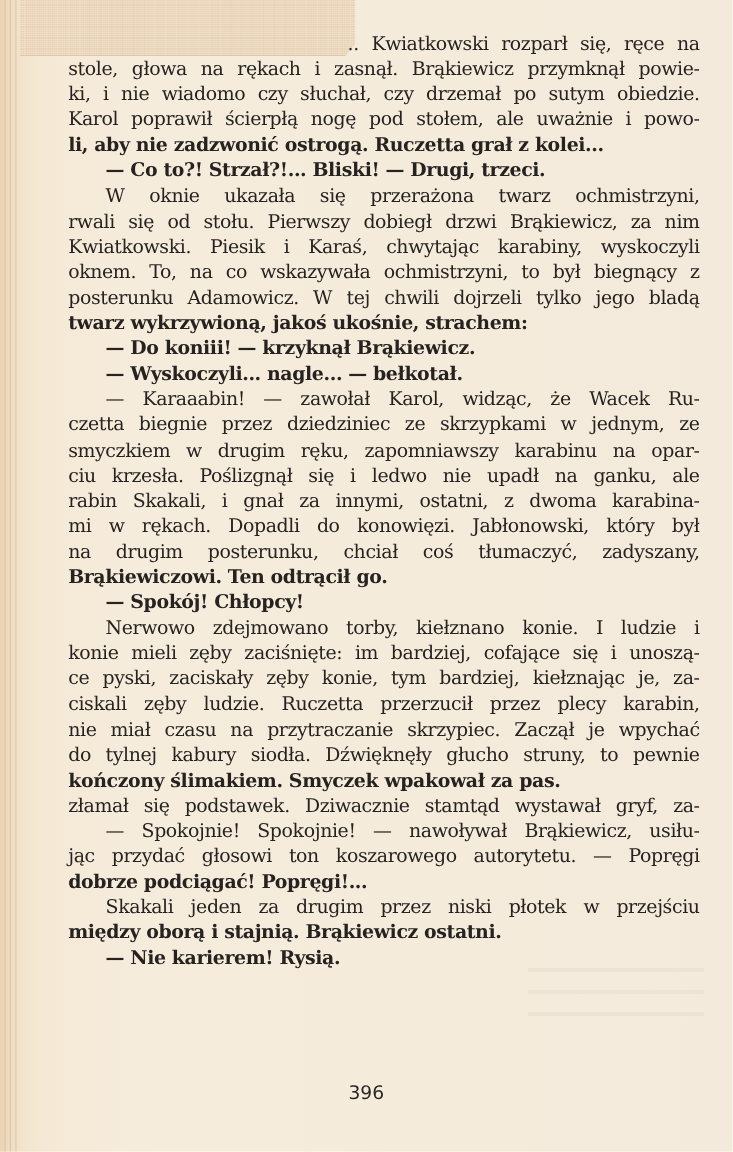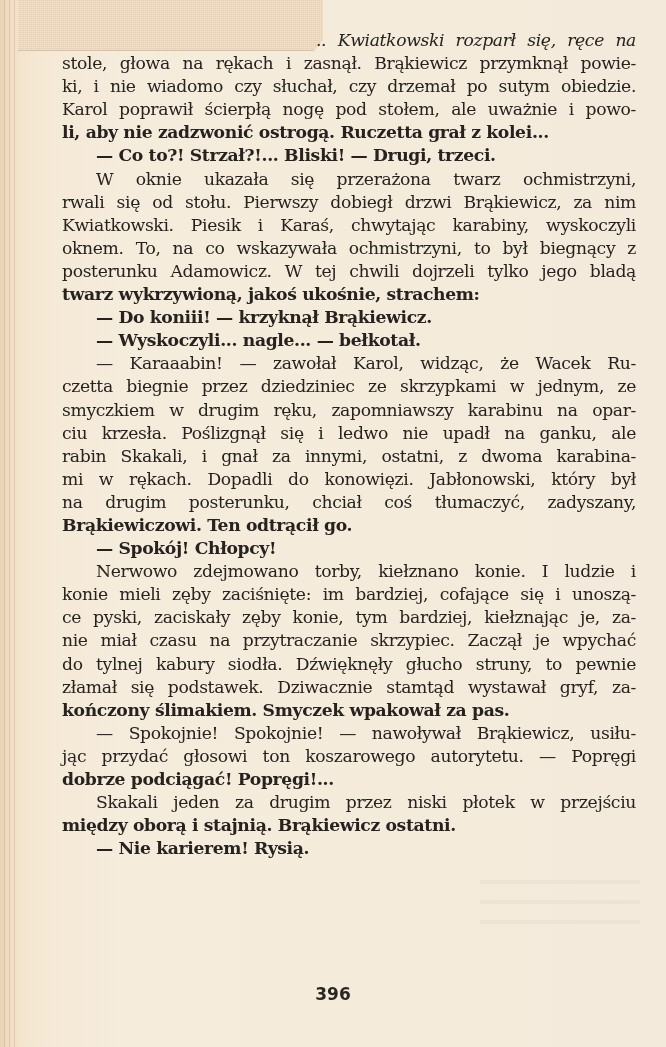--- a/index.html
+++ b/index.html
@@ -53,30 +53,29 @@
     }
     .line.last {
       text-align-last: left;
       font-weight: bold;
     }
     .line.indent {
       padding-left: 34px;
     }
     .line.first {
       padding-left: 254px;
-      font-style: italic;
     }
     .page-number {
       position: absolute;
       top: 984px;
       left: 0;
       width: 666px;
       text-align: center;
       font-family: "DejaVu Sans", sans-serif;
-      font-weight: bold;
+      font-weight: normal;
       font-size: 17px;
       color: #2a2624;
     }
     .faint-bleed {
       position: absolute;
       left: 480px;
       top: 880px;
       width: 160px;
       height: 60px;
       background: repeating-linear-gradient(0deg, transparent 0 16px, rgba(120,110,100,0.06) 16px 20px);
@@ -112,24 +111,25 @@
     <div class="line">smyczkiem w drugim ręku, zapomniawszy karabinu na opar-</div>
     <div class="line">ciu krzesła. Poślizgnął się i ledwo nie upadł na ganku, ale</div>
     <div class="line">rabin Skakali, i gnał za innymi, ostatni, z dwoma karabina-</div>
     <div class="line">mi w rękach. Dopadli do konowięzi. Jabłonowski, który był</div>
     <div class="line">na drugim posterunku, chciał coś tłumaczyć, zadyszany,</div>
     <div class="line last">Brąkiewiczowi. Ten odtrącił go.</div>
     <div class="line indent last">— Spokój! Chłopcy!</div>
     <div class="line indent">Nerwowo zdejmowano torby, kiełznano konie. I ludzie i</div>
     <div class="line">konie mieli zęby zaciśnięte: im bardziej, cofające się i unoszą-</div>
     <div class="line">ce pyski, zaciskały zęby konie, tym bardziej, kiełznając je, za-</div>
+    <div class="line">ciskali zęby ludzie. Ruczetta przerzucił przez plecy karabin,</div>
     <div class="line">nie miał czasu na przytraczanie skrzypiec. Zaczął je wpychać</div>
     <div class="line">do tylnej kabury siodła. Dźwięknęły głucho struny, to pewnie</div>
+    <div class="line last">kończony ślimakiem. Smyczek wpakował za pas.</div>
     <div class="line">złamał się podstawek. Dziwacznie stamtąd wystawał gryf, za-</div>
-    <div class="line last">kończony ślimakiem. Smyczek wpakował za pas.</div>
     <div class="line indent">— Spokojnie! Spokojnie! — nawoływał Brąkiewicz, usiłu-</div>
     <div class="line">jąc przydać głosowi ton koszarowego autorytetu. — Popręgi</div>
     <div class="line last">dobrze podciągać! Popręgi!...</div>
     <div class="line indent">Skakali jeden za drugim przez niski płotek w przejściu</div>
     <div class="line last">między oborą i stajnią. Brąkiewicz ostatni.</div>
     <div class="line indent last">— Nie karierem! Rysią.</div>
   </div>
 
 <div class="page-number">396</div>
 

